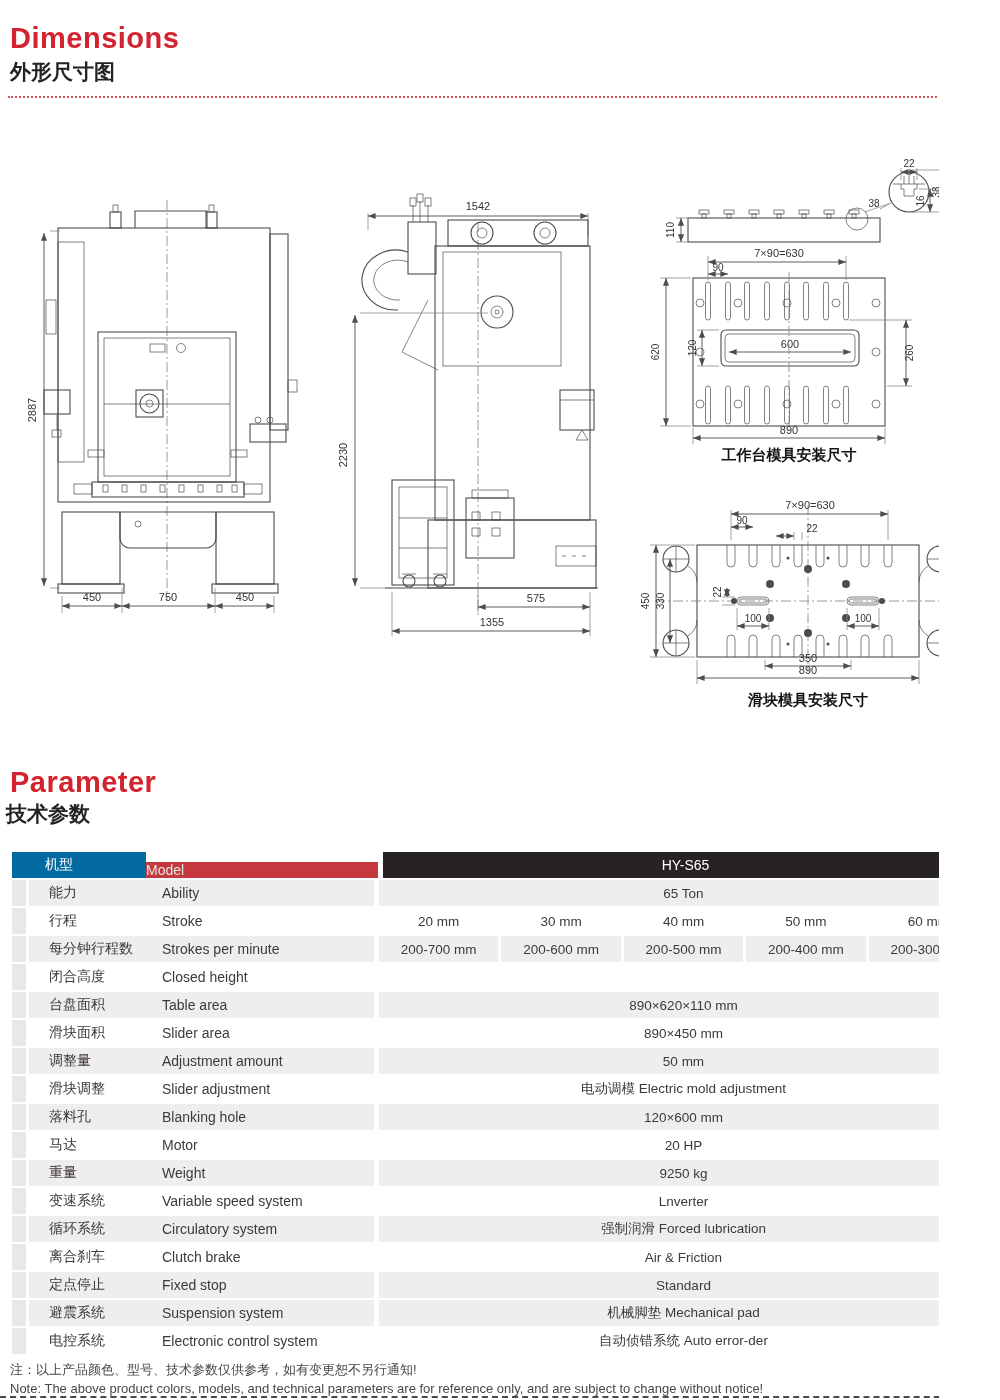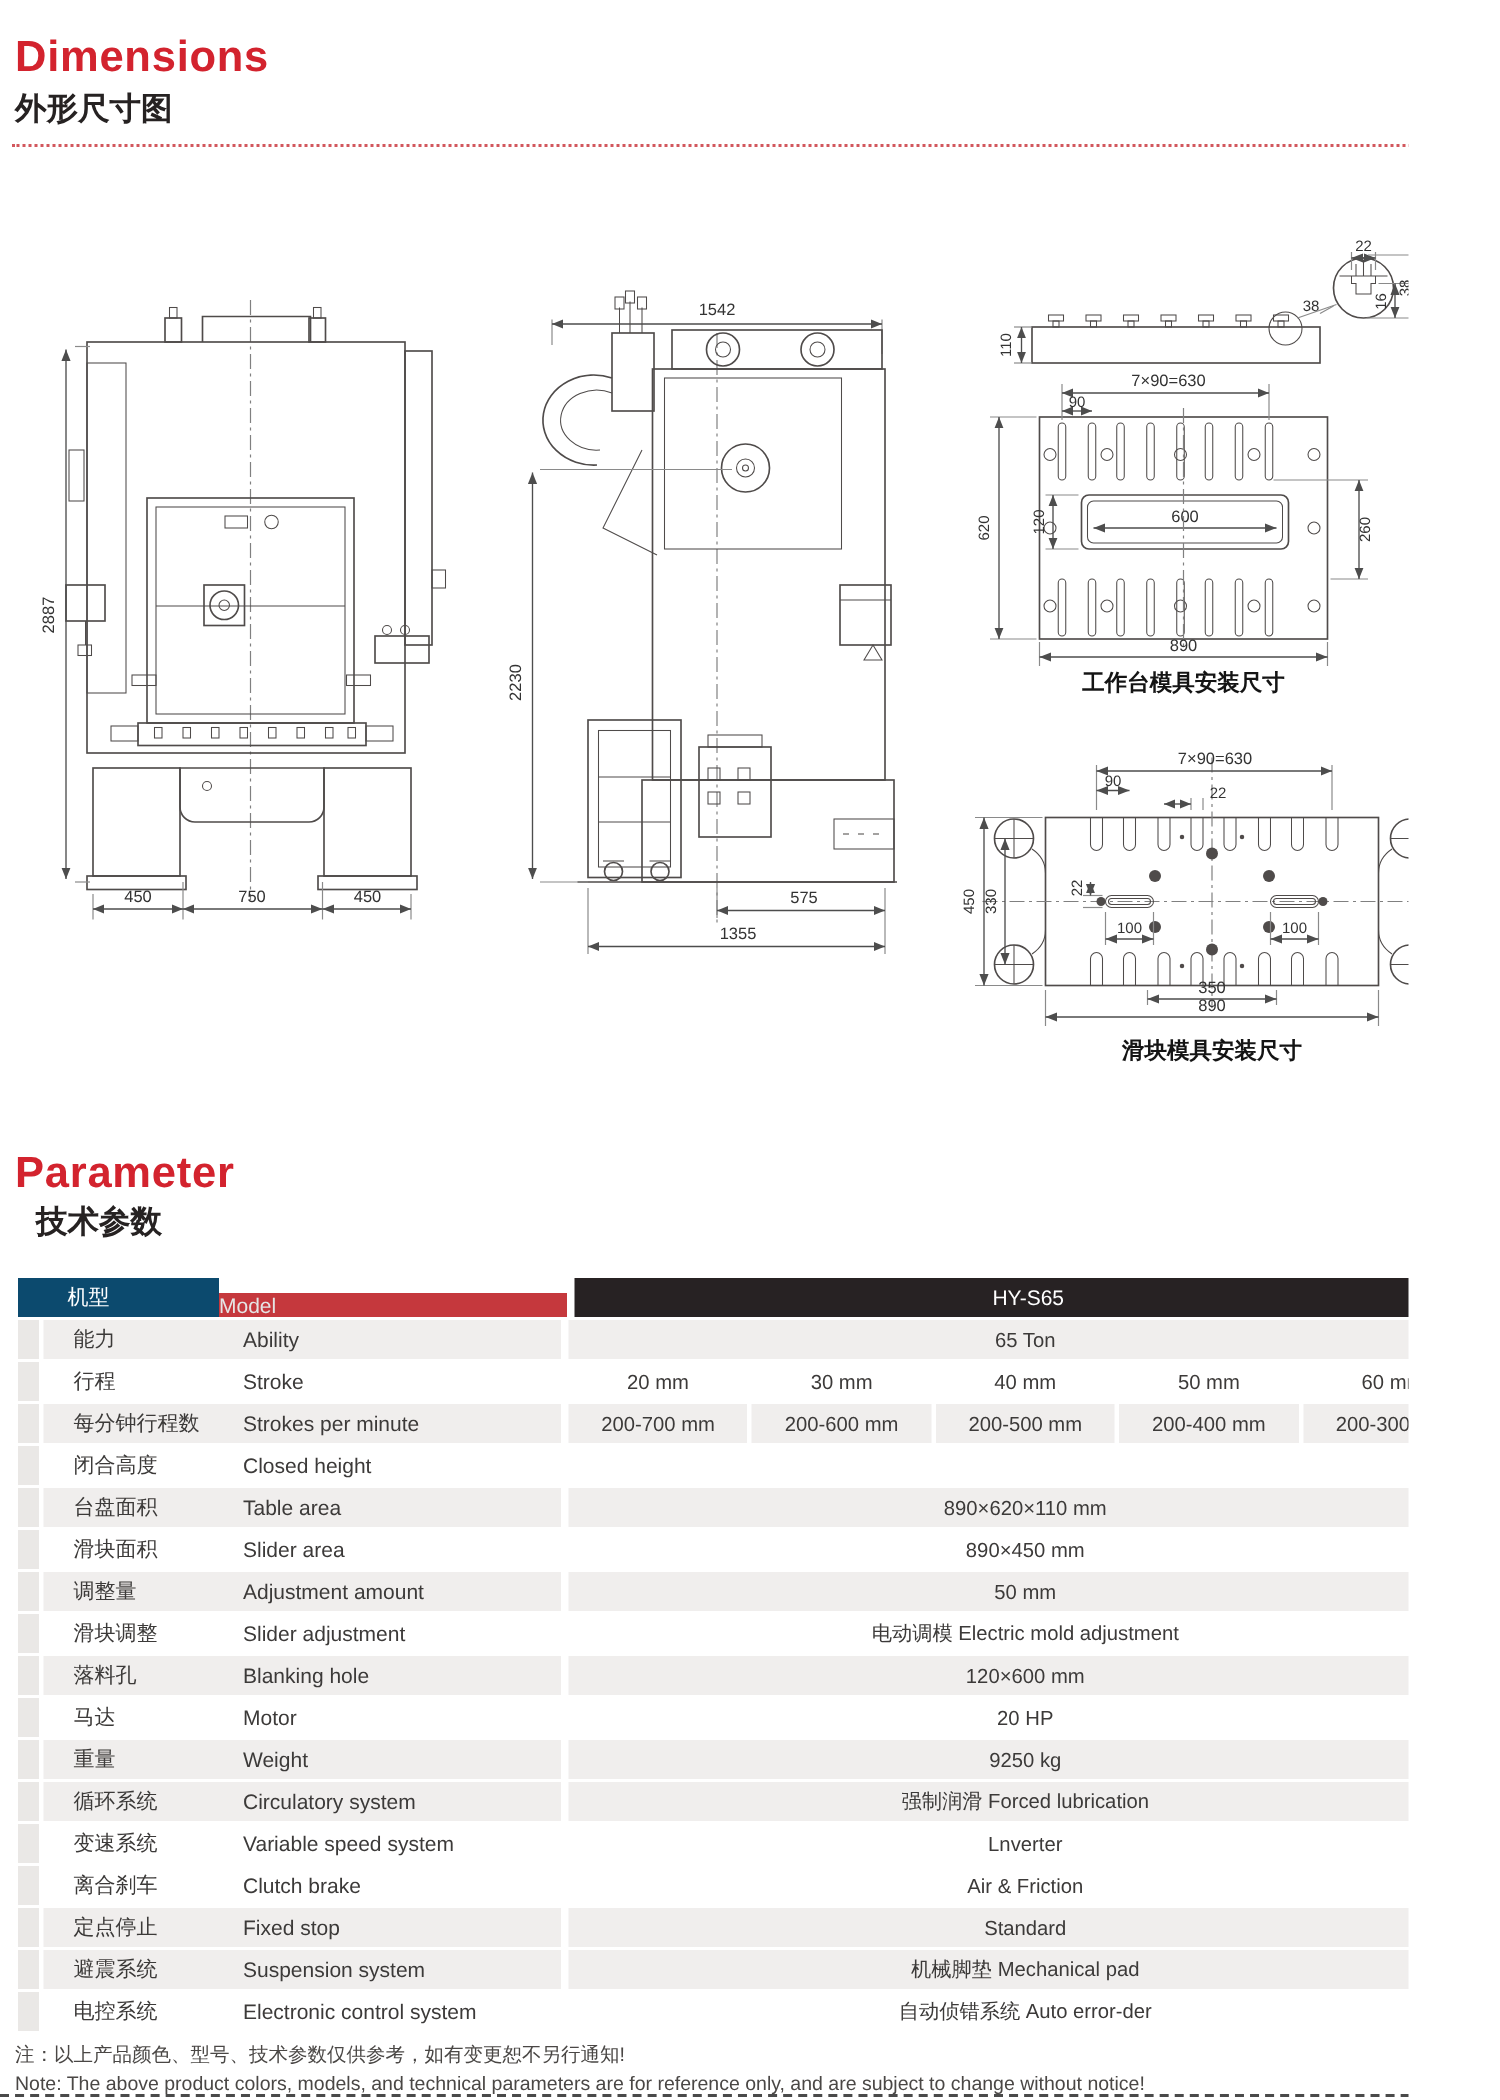--- a/index.html
+++ b/index.html
@@ -8,21 +8,21 @@
   .abs{position:absolute;}
   .title-en{font-size:29px;font-weight:bold;color:#d3232e;letter-spacing:0.5px;}
   .title-cn{font-size:21px;font-weight:bold;color:#262222;}
   .dotline-red{left:8px;width:984px;border-top:2px dotted #d2575d;height:0;}
   .dashline-dark{left:0px;width:1000px;border-top:2px dashed #4a4a4a;height:0;}
   .notes{font-size:13px;color:#4a4745;line-height:19px;}
 
   
   #ptable{left:12px;top:852px;width:976px;}
   .trow{display:flex;height:26px;margin-bottom:2px;}
-  .thead .hlabel{width:101px;padding-left:33px;background:#0c4a6e;color:#fff;display:flex;align-items:center;font-size:14px;}
+  .thead .hlabel{width:101px;padding-left:33px;background:#0369a1;color:#fff;display:flex;align-items:center;font-size:14px;}
   .thead .hlabel2{width:232px;background:#c5383d;color:#e5e5e5;display:flex;align-items:center;font-size:14px;margin-top:10px;}
   .thead .hval{flex:1;margin-left:5px;background:#272223;color:#fff;display:flex;align-items:center;justify-content:center;font-size:14px;}
   .stub{width:14px;background:#eae8e6;}
   .label{margin-left:3px;width:345px;display:flex;align-items:center;background:#fff;}
   .label .cn{width:113px;padding-left:20px;font-size:14px;}
   .label .en{font-size:14px;}
   .vals{flex:1;margin-left:5px;display:flex;gap:3px;}
   .vcell{flex:1;display:flex;align-items:center;justify-content:center;font-size:13.5px;background:#fff;}
   .trow.g .label,.trow.g .vcell{background:#f0eeed;}
 
@@ -378,21 +378,21 @@
       <text class="dt" x="808" y="662">350</text>
       <line class="ext" x1="697" y1="660" x2="697" y2="684"></line>
       <line class="ext" x1="919" y1="660" x2="919" y2="684"></line>
       <line class="dim" x1="697" y1="678" x2="919" y2="678"></line>
       <text class="dt" x="808" y="674">890</text>
       <text class="cap" x="808" y="705">滑块模具安装尺寸</text>
     </g>
   </svg>
 
   <div class="abs title-en" style="left:10px;top:766px;">Parameter</div>
-  <div class="abs title-cn" style="left:24px;top:800px;">技术参数</div>
+  <div class="abs title-cn" style="left:6px;top:800px;">技术参数</div>
 
   <div id="ptable" class="abs">
     <div class="trow thead">
       <div class="hlabel">机型</div>
       <div class="hlabel2">Model</div>
       <div class="hval">HY-S65</div>
     </div>
     <div>
     <div class="trow g">
       <div class="stub"></div>
@@ -513,39 +513,39 @@
       <div class="stub"></div>
       <div class="label">
         <span class="cn">重量</span>
         <span class="en">Weight</span>
       </div>
       <div class="vals">
             <div class="vcell">9250 kg</div>
           </div>
     </div>
 
+    <div class="trow">
+      <div class="stub"></div>
+      <div class="label">
+        <span class="cn">变速系统</span>
+        <span class="en">Variable speed system</span>
+      </div>
+      <div class="vals">
+            <div class="vcell">Lnverter</div>
+          </div>
+    </div>
+
     <div class="trow g">
       <div class="stub"></div>
       <div class="label">
         <span class="cn">循环系统</span>
         <span class="en">Circulatory system</span>
       </div>
       <div class="vals">
             <div class="vcell">强制润滑 Forced lubrication</div>
-          </div>
-    </div>
-
-    <div class="trow">
-      <div class="stub"></div>
-      <div class="label">
-        <span class="cn">变速系统</span>
-        <span class="en">Variable speed system</span>
-      </div>
-      <div class="vals">
-            <div class="vcell">Lnverter</div>
           </div>
     </div>
 
     <div class="trow">
       <div class="stub"></div>
       <div class="label">
         <span class="cn">离合刹车</span>
         <span class="en">Clutch brake</span>
       </div>
       <div class="vals">

